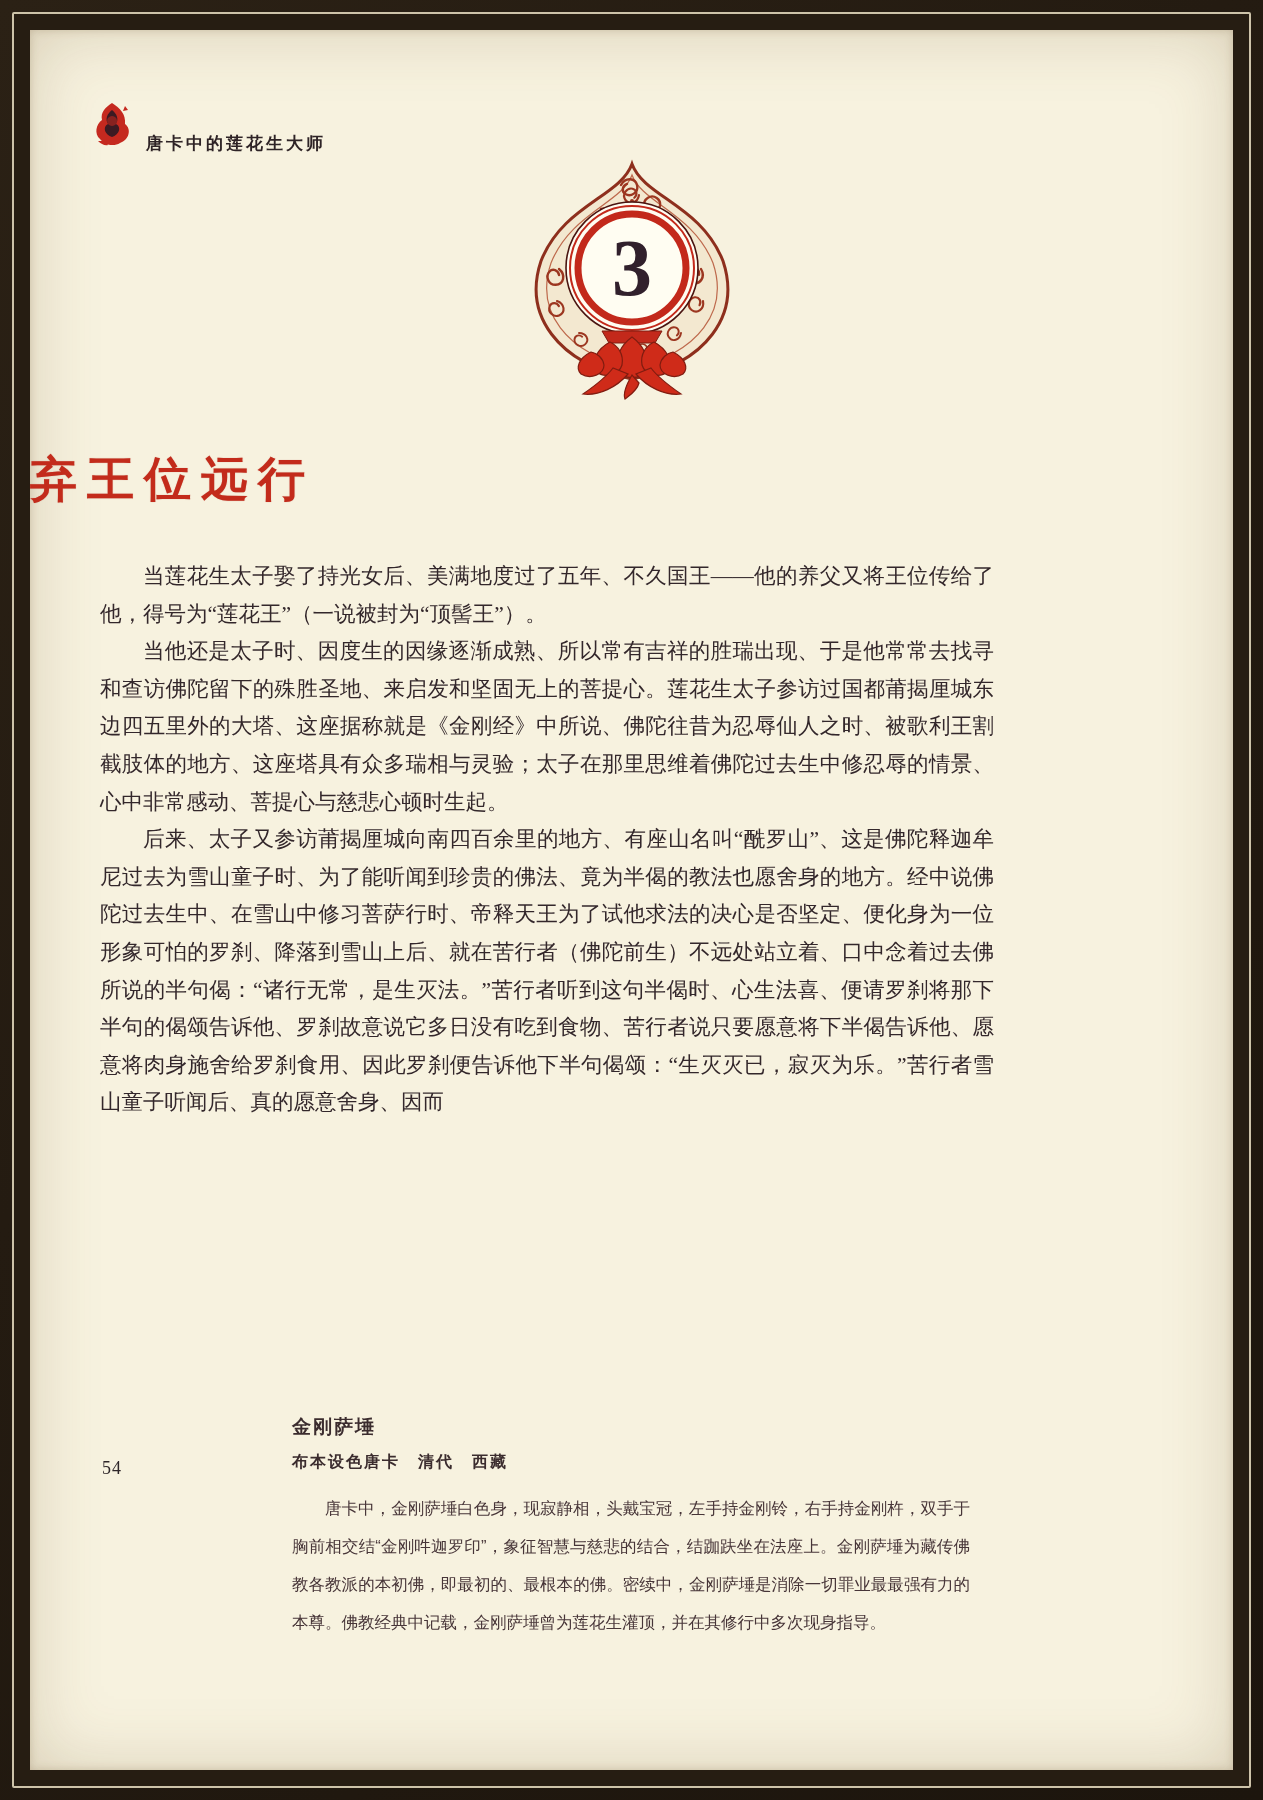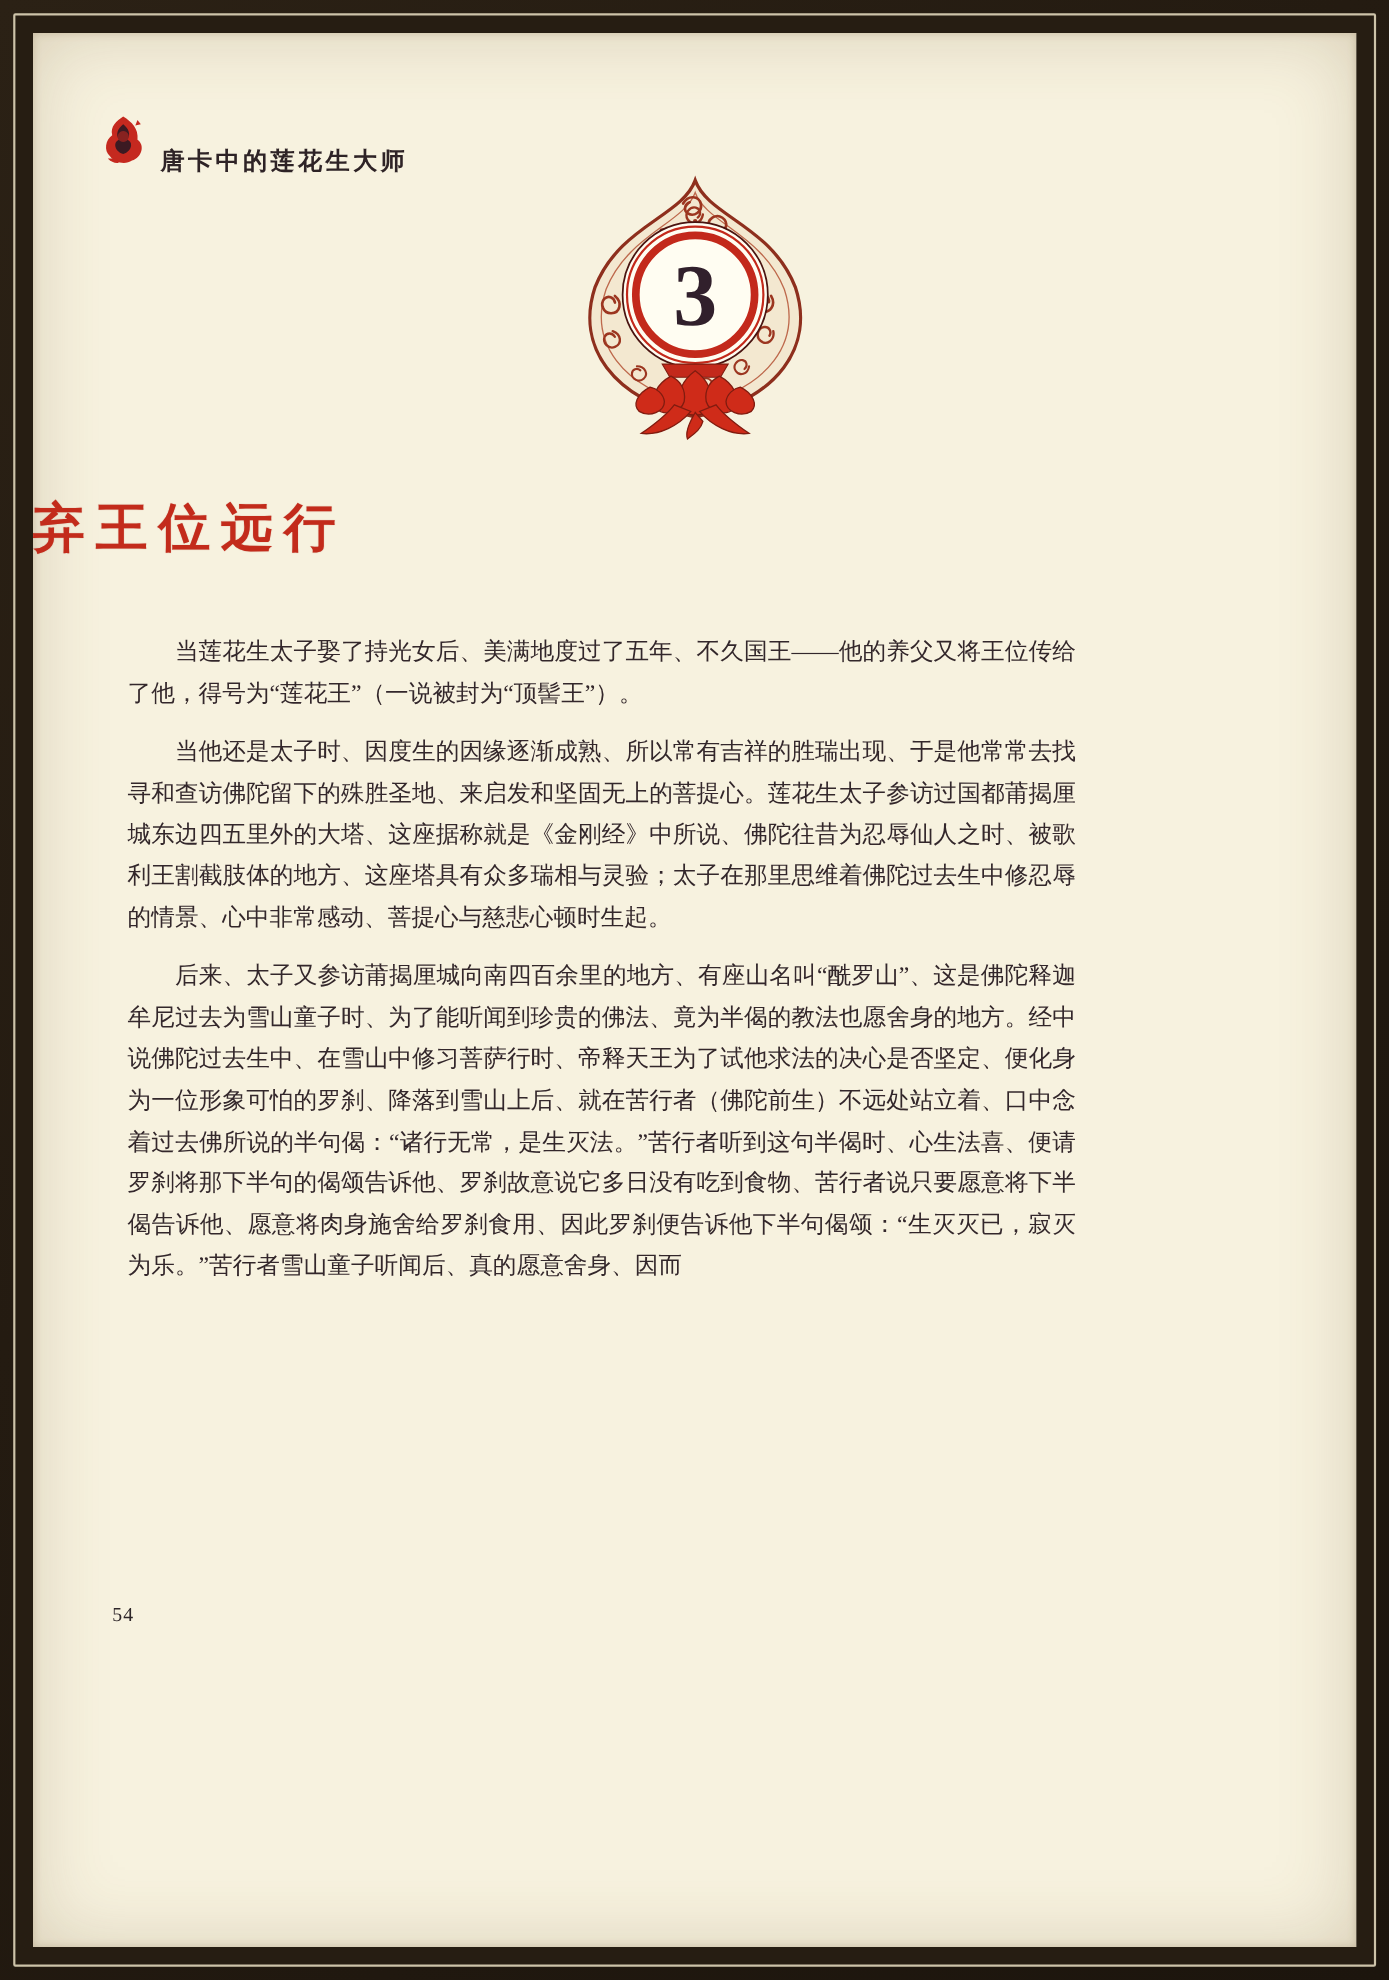--- a/index.html
+++ b/index.html
@@ -15,37 +15,37 @@
   }
   .page{
     width:100%;height:100%;box-sizing:border-box;position:relative;
     background:#f7f2df;
     box-shadow:inset 0 0 70px rgba(110,80,40,.22), inset 0 0 8px rgba(120,90,50,.25);
   }
   .header{
     position:absolute;left:62px;top:62px;display:flex;align-items:center;gap:14px;
   }
   .header-title{
-    font-size:22px;letter-spacing:3px;color:#2e2326;font-weight:600;margin-top:40px;
+    font-size:17px;letter-spacing:3px;color:#2e2326;font-weight:600;margin-top:40px;
   }
   .ornament-wrap{
     position:absolute;left:50%;top:128px;transform:translateX(-50%);
     width:262px;height:246px;
   }
   .chapter-title{
     position:absolute;left:0;right:0;top:418px;
     font-size:47px;letter-spacing:10px;color:#c32b1b;font-weight:600;
     text-shadow:0 0 1px rgba(150,20,10,.4);
   }
   .body-text{
     position:absolute;left:70px;top:528px;width:894px;
     font-size:21.5px;line-height:37.6px;color:#33272b;
     text-align:justify;
   }
-  .body-text p{margin:16px;text-indent:2em;}
+  .body-text p{margin:0;text-indent:2em;}
   .caption{
     position:absolute;left:262px;top:1384px;width:678px;
     font-family:"Liberation Sans","DejaVu Sans",sans-serif;color:#3b2c2e;
   }
   .caption-title{font-size:19px;font-weight:bold;letter-spacing:2px;margin:0 0 12px 0;}
   .caption-subtitle{font-size:16px;font-weight:bold;letter-spacing:2px;margin:0 0 16px 0;}
   .caption-body{
     font-size:16.5px;line-height:38px;text-align:justify;text-indent:2em;margin:0;
     color:#473538;
   }
@@ -119,18 +119,23 @@
       </div>
 
       <div class="chapter-title">弃王位远行</div>
 
       <div class="body-text">
         <p>当莲花生太子娶了持光女后、美满地度过了五年、不久国王——他的养父又将王位传给了他，得号为“莲花王”（一说被封为“顶髻王”）。</p>
         <p>当他还是太子时、因度生的因缘逐渐成熟、所以常有吉祥的胜瑞出现、于是他常常去找寻和查访佛陀留下的殊胜圣地、来启发和坚固无上的菩提心。莲花生太子参访过国都莆揭厘城东边四五里外的大塔、这座据称就是《金刚经》中所说、佛陀往昔为忍辱仙人之时、被歌利王割截肢体的地方、这座塔具有众多瑞相与灵验；太子在那里思维着佛陀过去生中修忍辱的情景、心中非常感动、菩提心与慈悲心顿时生起。</p>
         <p>后来、太子又参访莆揭厘城向南四百余里的地方、有座山名叫“酰罗山”、这是佛陀释迦牟尼过去为雪山童子时、为了能听闻到珍贵的佛法、竟为半偈的教法也愿舍身的地方。经中说佛陀过去生中、在雪山中修习菩萨行时、帝释天王为了试他求法的决心是否坚定、便化身为一位形象可怕的罗刹、降落到雪山上后、就在苦行者（佛陀前生）不远处站立着、口中念着过去佛所说的半句偈：“诸行无常，是生灭法。”苦行者听到这句半偈时、心生法喜、便请罗刹将那下半句的偈颂告诉他、罗刹故意说它多日没有吃到食物、苦行者说只要愿意将下半偈告诉他、愿意将肉身施舍给罗刹食用、因此罗刹便告诉他下半句偈颂：“生灭灭已，寂灭为乐。”苦行者雪山童子听闻后、真的愿意舍身、因而</p>
       </div>
 
+      <div class="caption">
+        <p class="caption-title">金刚萨埵</p>
+        <p class="caption-subtitle">布本设色唐卡　清代　西藏</p>
+        <p class="caption-body">唐卡中，金刚萨埵白色身，现寂静相，头戴宝冠，左手持金刚铃，右手持金刚杵，双手于胸前相交结“金刚吽迦罗印”，象征智慧与慈悲的结合，结跏趺坐在法座上。金刚萨埵为藏传佛教各教派的本初佛，即最初的、最根本的佛。密续中，金刚萨埵是消除一切罪业最最强有力的本尊。佛教经典中记载，金刚萨埵曾为莲花生灌顶，并在其修行中多次现身指导。</p>
+      </div>
 
       <div class="page-number">54</div>
 
     </div>
   </div>
 </div>
 
 </body></html>

